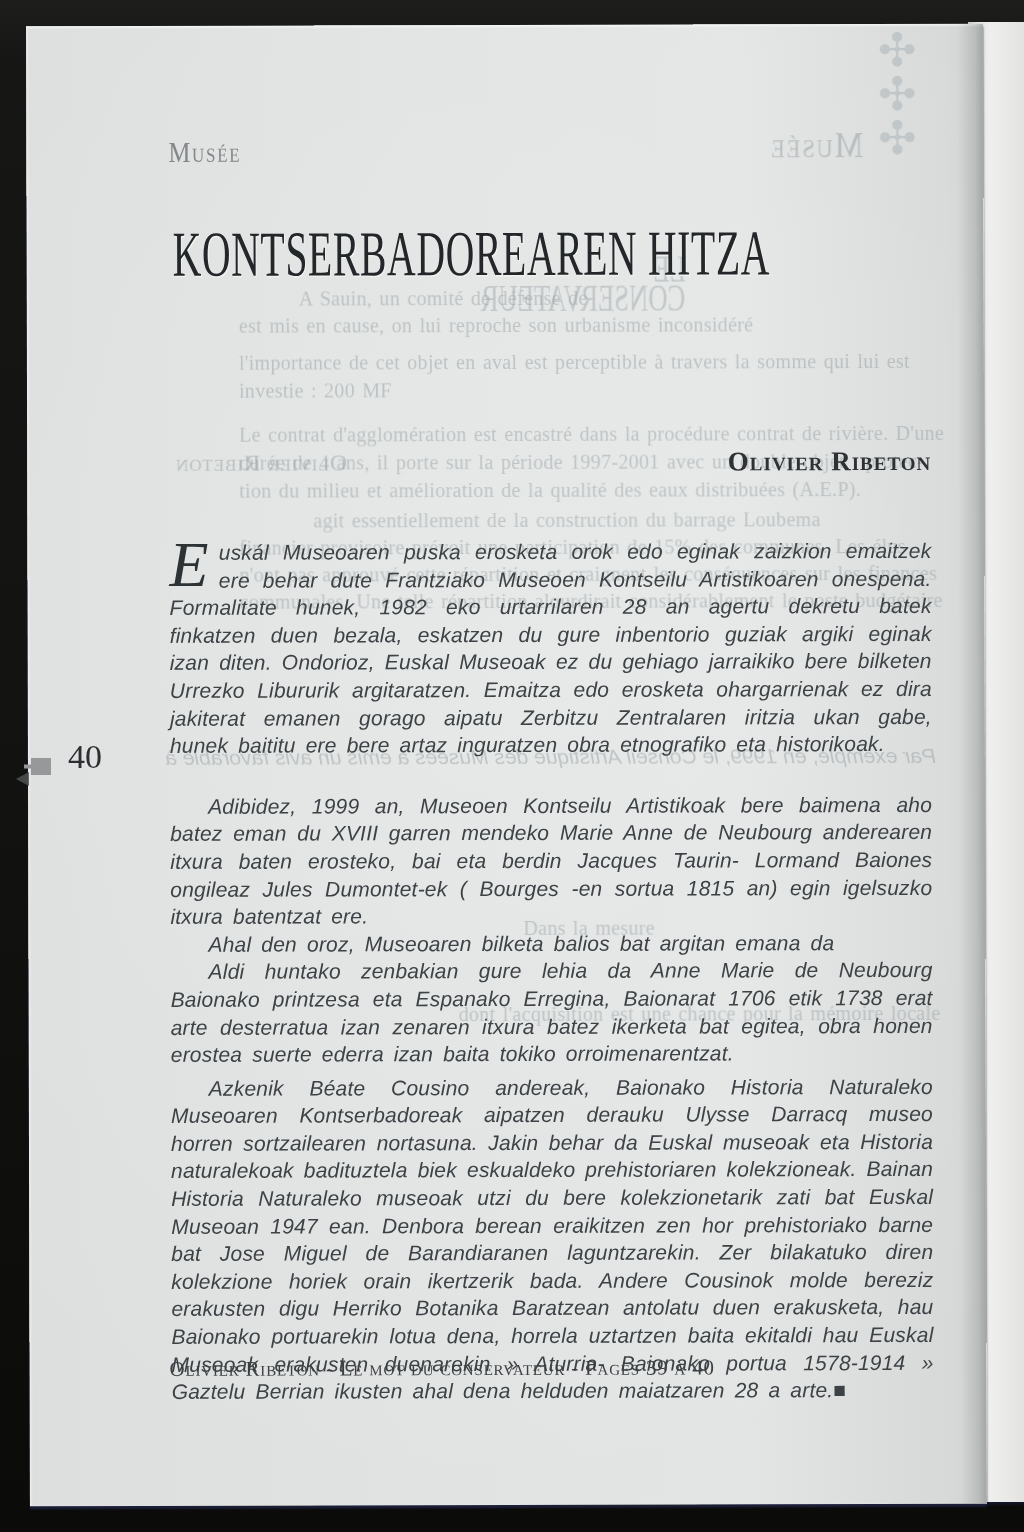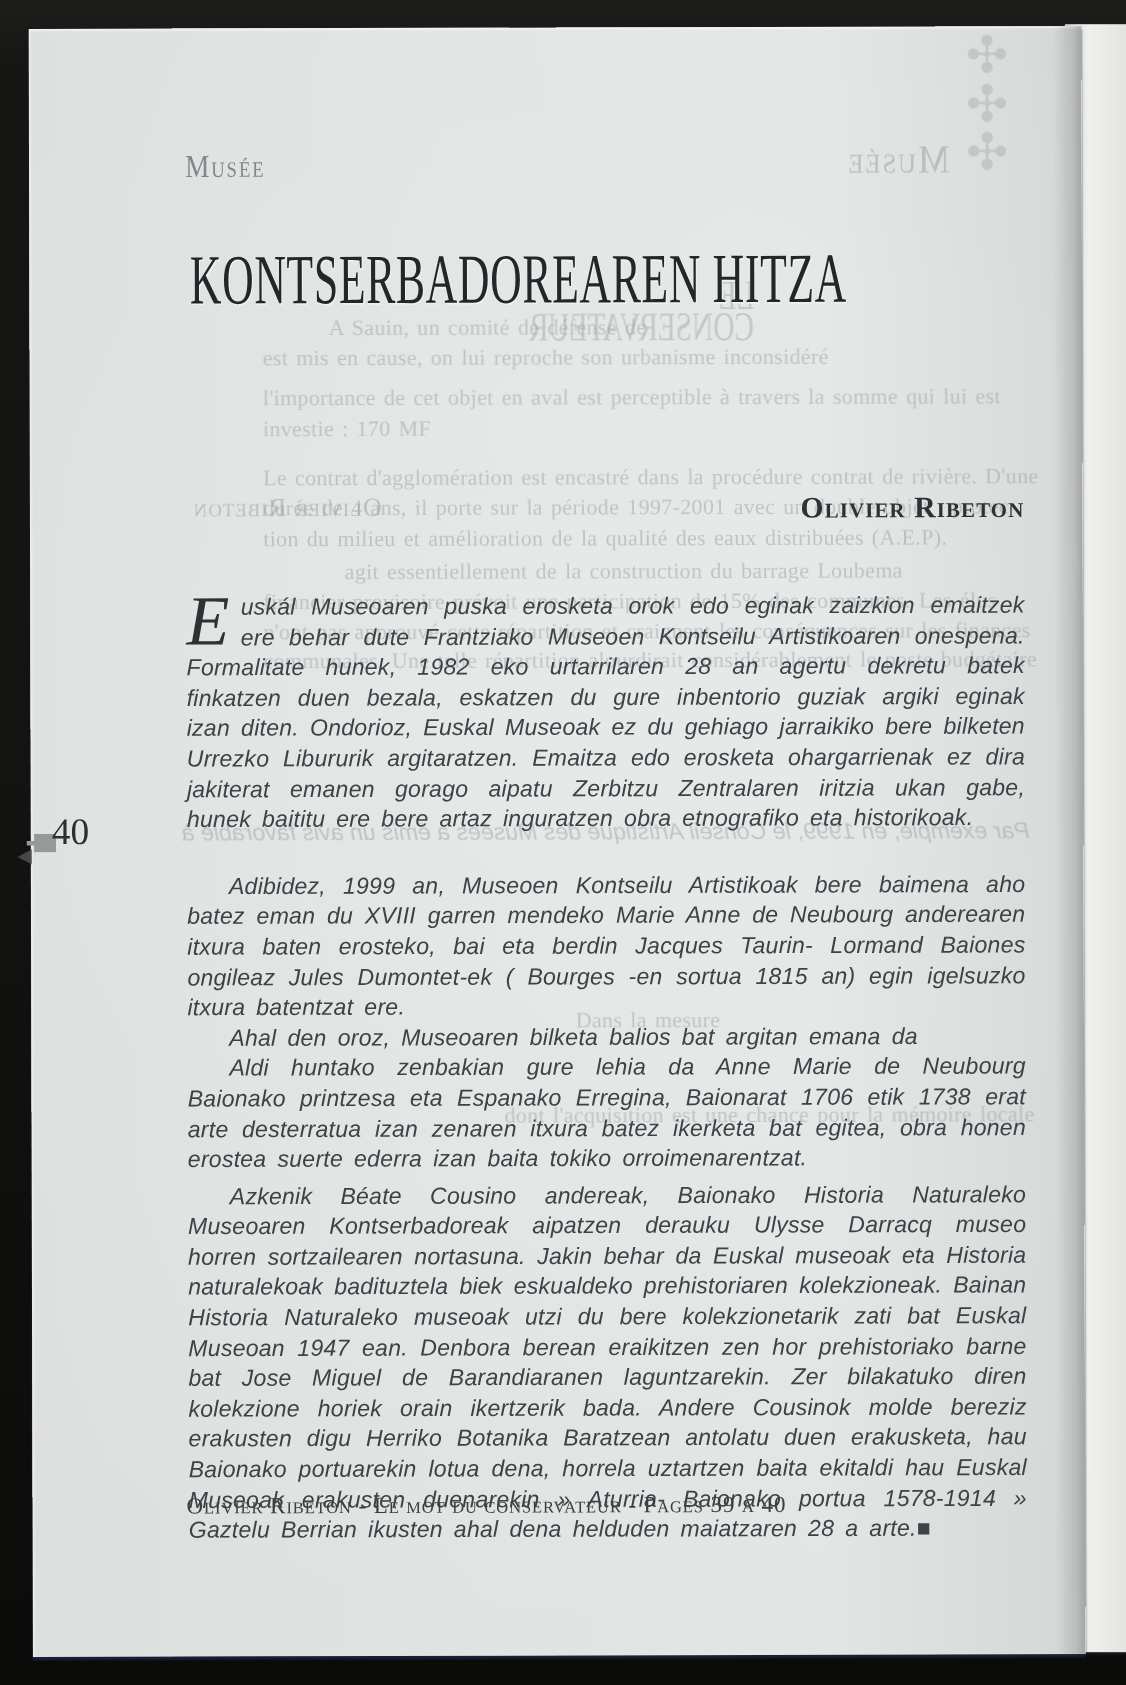--- a/index.html
+++ b/index.html
@@ -39,21 +39,21 @@
   .bodytext p.smallgap{margin-top:6px;}
   .bodytext p.indent{text-indent:38px;}
   .dropcap{float:left;font-family:"Liberation Serif",serif;font-style:italic;
     font-size:64px;line-height:48px;padding:2px 10px 0 0;color:#2d3235;}
   .footer{position:absolute;left:140px;top:1331px;font-family:"Liberation Serif",serif;
     font-variant:small-caps;font-size:21px;letter-spacing:.8px;color:#3b3f42;white-space:nowrap;}
   .footer .work{font-weight:400;}
   .footer .pages{}
   .footer .sep{padding:0 6px;}
   
-  .pagenum{position:absolute;left:47px;top:738px;font-family:"Liberation Serif",serif;
+  .pagenum{position:absolute;left:68px;top:738px;font-family:"Liberation Serif",serif;
     font-size:34px;color:#2c2f32;}
   .pagemark{position:absolute;left:24px;top:758px;width:27px;height:17px;background:#96989a;
     clip-path:polygon(0 38%,26% 38%,26% 0,100% 0,100% 100%,26% 100%,26% 62%,0 62%);}
   .pagemark-arrow{position:absolute;left:16px;top:772px;width:0;height:0;
     border-top:7px solid transparent;border-bottom:7px solid transparent;
     border-right:13px solid #4f5254;opacity:.85;}
   
   .bleed{position:absolute;inset:0;filter:blur(.4px);}
   .frag{position:absolute;font-family:"Liberation Serif",serif;font-size:20px;
     color:#98a0a4;opacity:.5;white-space:nowrap;letter-spacing:.3px;word-spacing:2px;}
@@ -93,21 +93,21 @@
         <span>✣</span>
       </div>
       <div class="m-le">LE</div>
       <div class="m-cons">CONSERVATEUR</div>
       <div class="m-author">Olivier Ribeton</div>
       <div class="m-parexemple">Par exemple, en 1999, le Conseil Artistique des Musées a émis un avis favorable à</div>
 
       <div class="frag" style="left:272px;top:262px;">A Sauin, un comité de défense de</div>
       <div class="frag" style="left:212px;top:289px;">est mis en cause, on lui reproche son urbanisme inconsidéré</div>
       <div class="frag" style="left:212px;top:326px;">l'importance de cet objet en aval est perceptible à travers la somme qui lui est</div>
-      <div class="frag" style="left:212px;top:354px;">investie : 170 MF</div>
+      <div class="frag" style="left:212px;top:354px;">investie : 200 MF</div>
       <div class="frag" style="left:212px;top:398px;">Le contrat d'agglomération est encastré dans la procédure contrat de rivière. D'une</div>
       <div class="frag" style="left:212px;top:426px;">durée de 4 ans, il porte sur la période 1997-2001 avec un double objet : protec-</div>
       <div class="frag" style="left:212px;top:454px;">tion du milieu et amélioration de la qualité des eaux distribuées (A.E.P).</div>
       <div class="frag" style="left:286px;top:484px;">agit essentiellement de la construction du barrage Loubema</div>
       <div class="frag" style="left:212px;top:511px;">financier provisoire prévoit une participation de 15% des communes. Les élus</div>
       <div class="frag" style="left:212px;top:538px;">n'ont pas approuvé cette répartition et craignent les conséquences sur les finances</div>
       <div class="frag" style="left:212px;top:565px;">communales. Une telle répartition alourdirait considérablement le poste budgétaire</div>
       <div class="frag" style="left:495px;top:860px;margin-top:32px;">Dans la mesure</div>
       <div class="frag" style="left:430px;top:978px;">dont l'acquisition est une chance pour la mémoire locale</div>
     </div>

